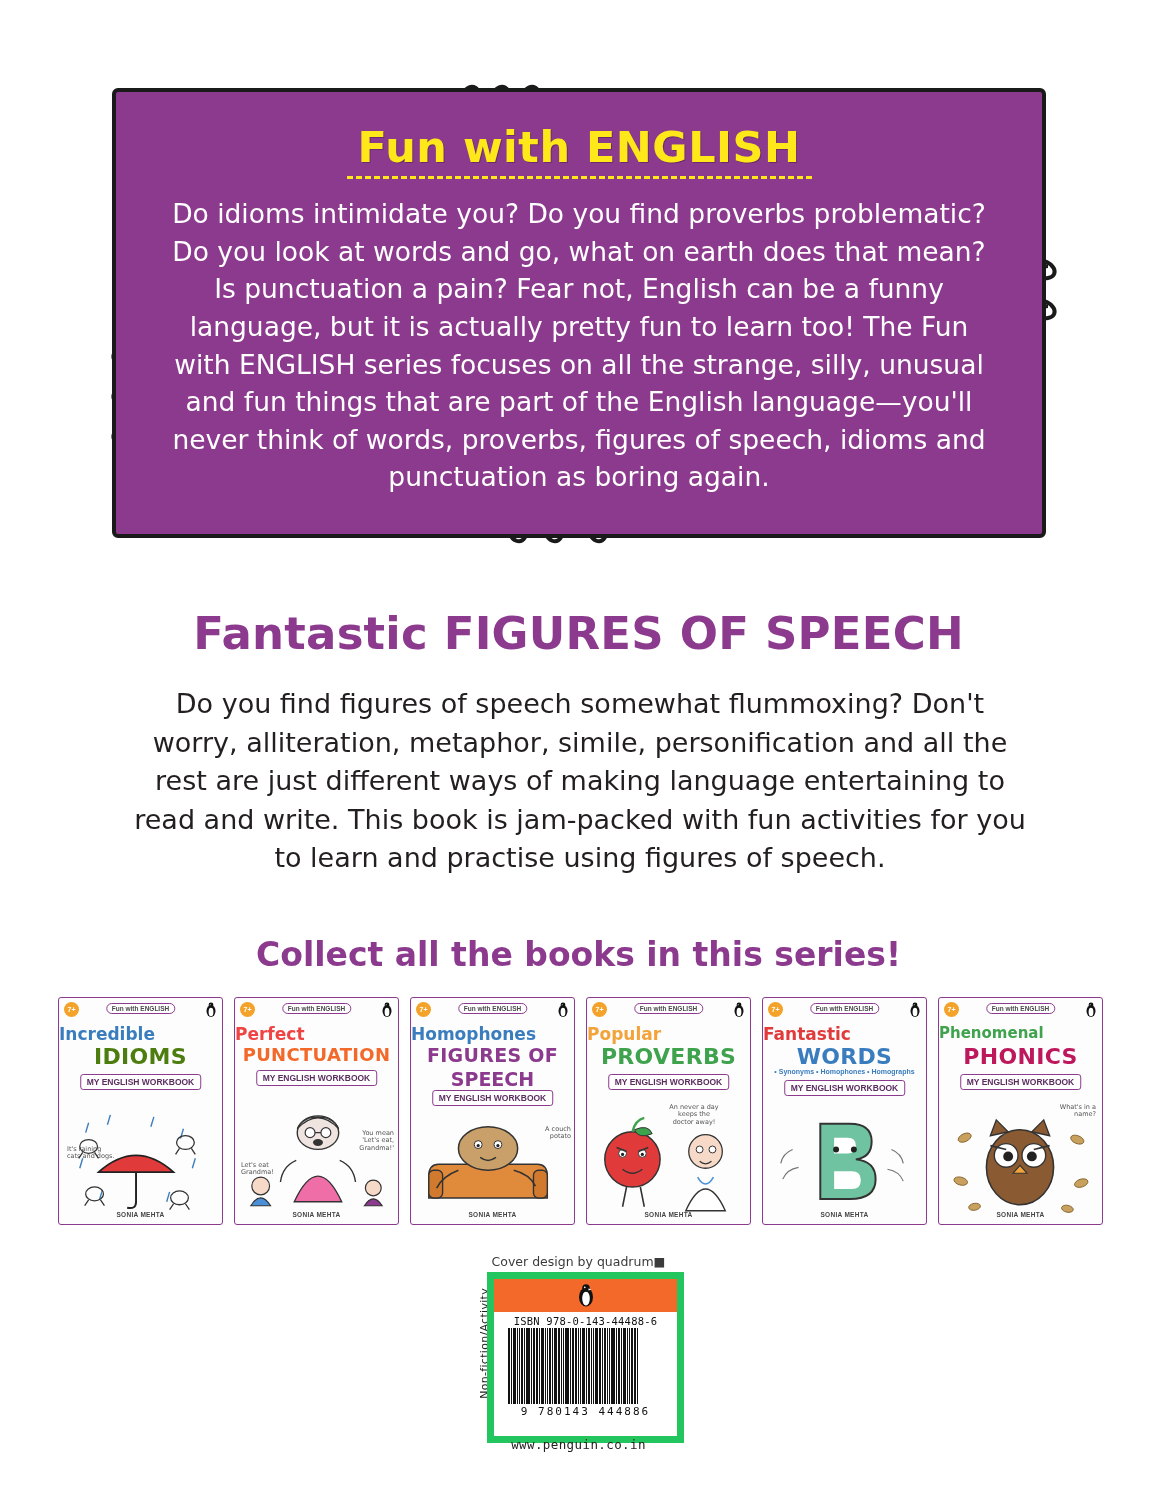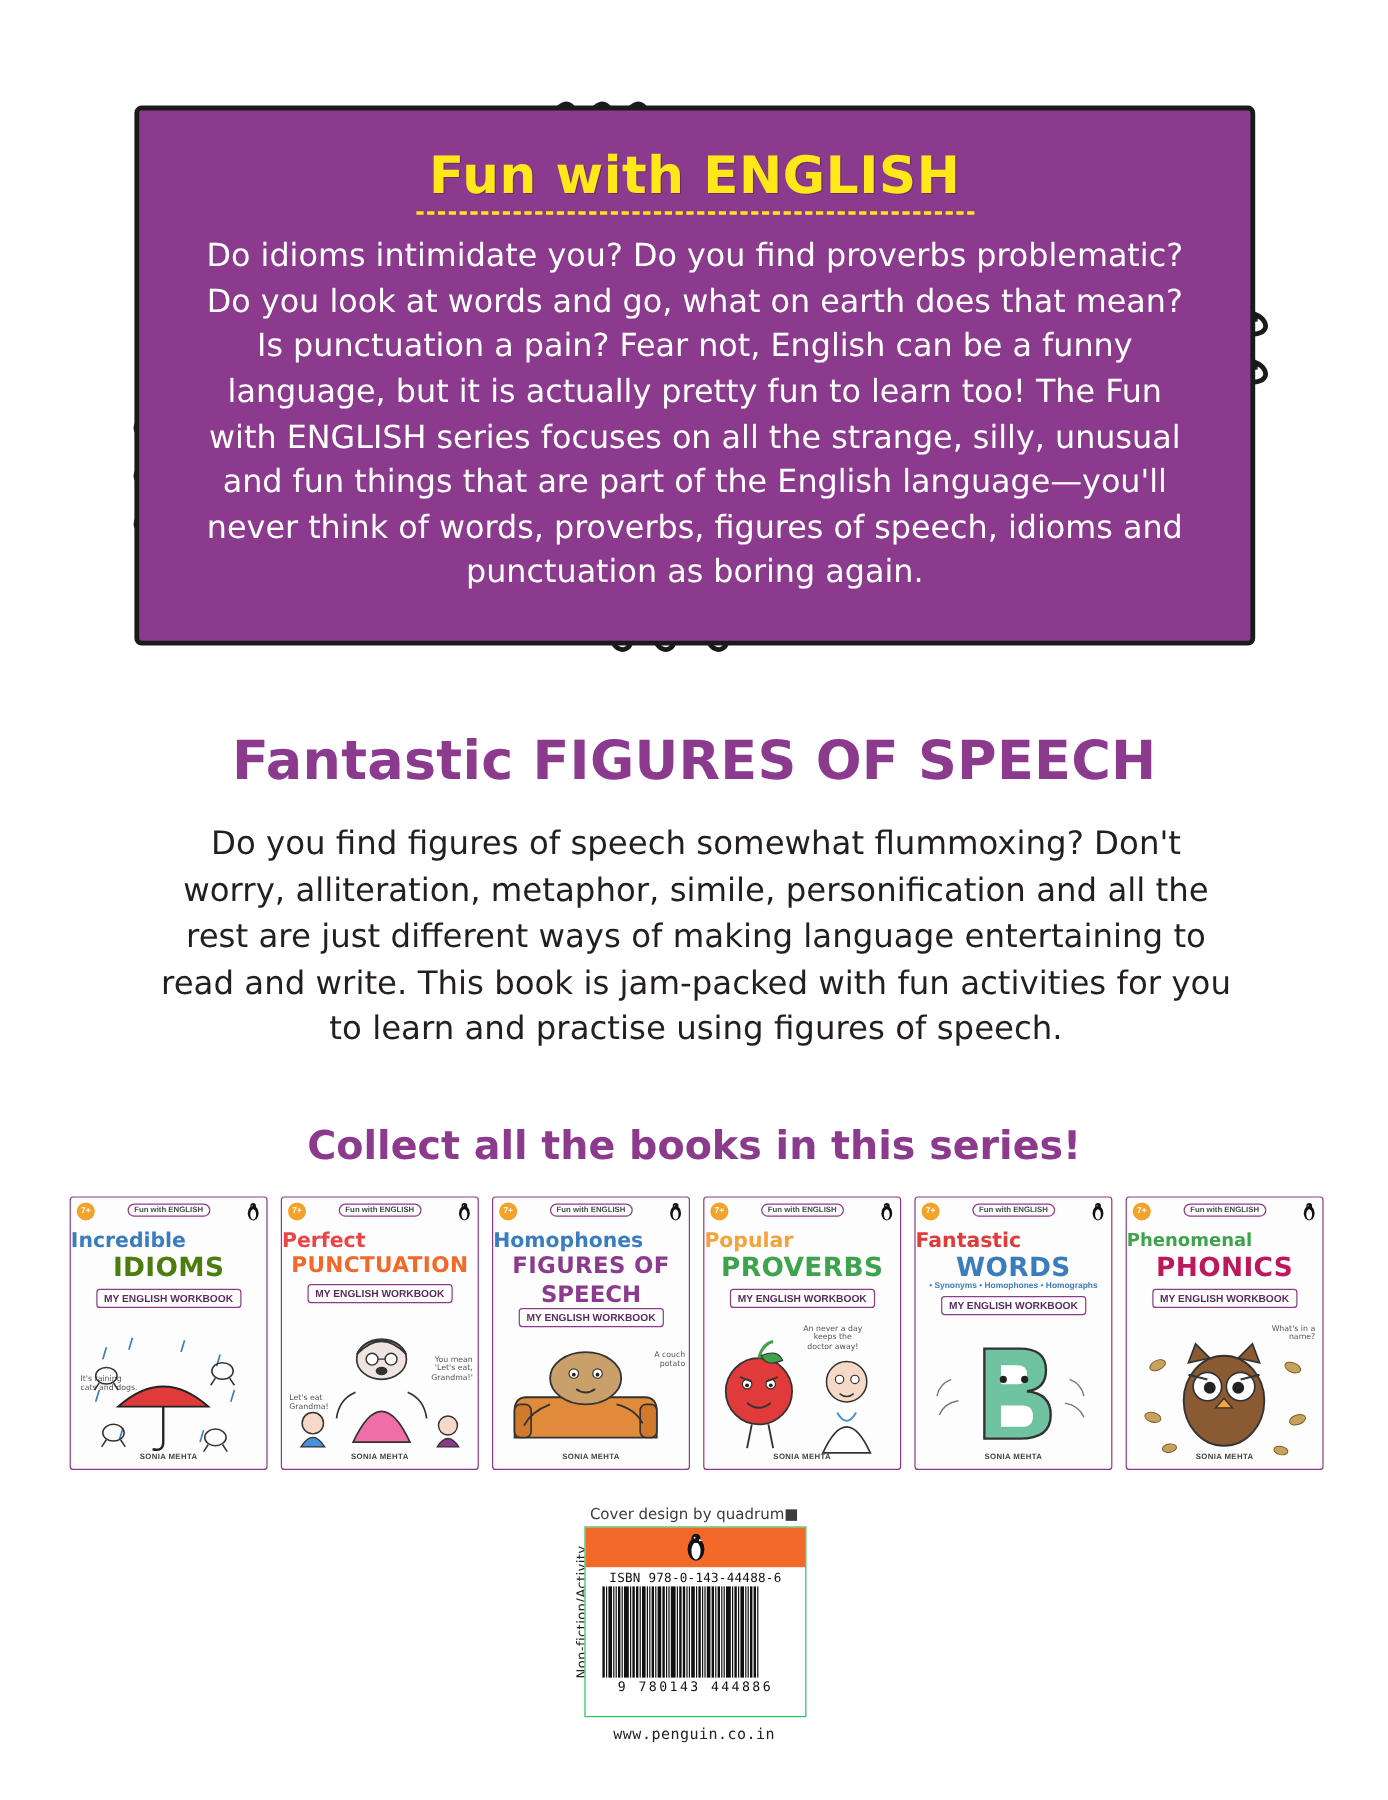--- a/index.html
+++ b/index.html
@@ -228,21 +228,21 @@
     color: #3b3b3b;
     font-family: "DejaVu Sans", sans-serif;
   }
   .barcode-block {
     position: absolute;
     left: 487px;
     top: 1272px;
     width: 183px;
     height: 157px;
     background: #fff;
-    border: 1px solid #22c55e;
+    border: 7px solid #22c55e;
   }
   .barcode-top {
     height: 33px;
     background: #f2692a;
     position: relative;
   }
   .barcode-top .peng {
     position: absolute;
     left: 50%; top: 4px;
     transform: translateX(-50%);

